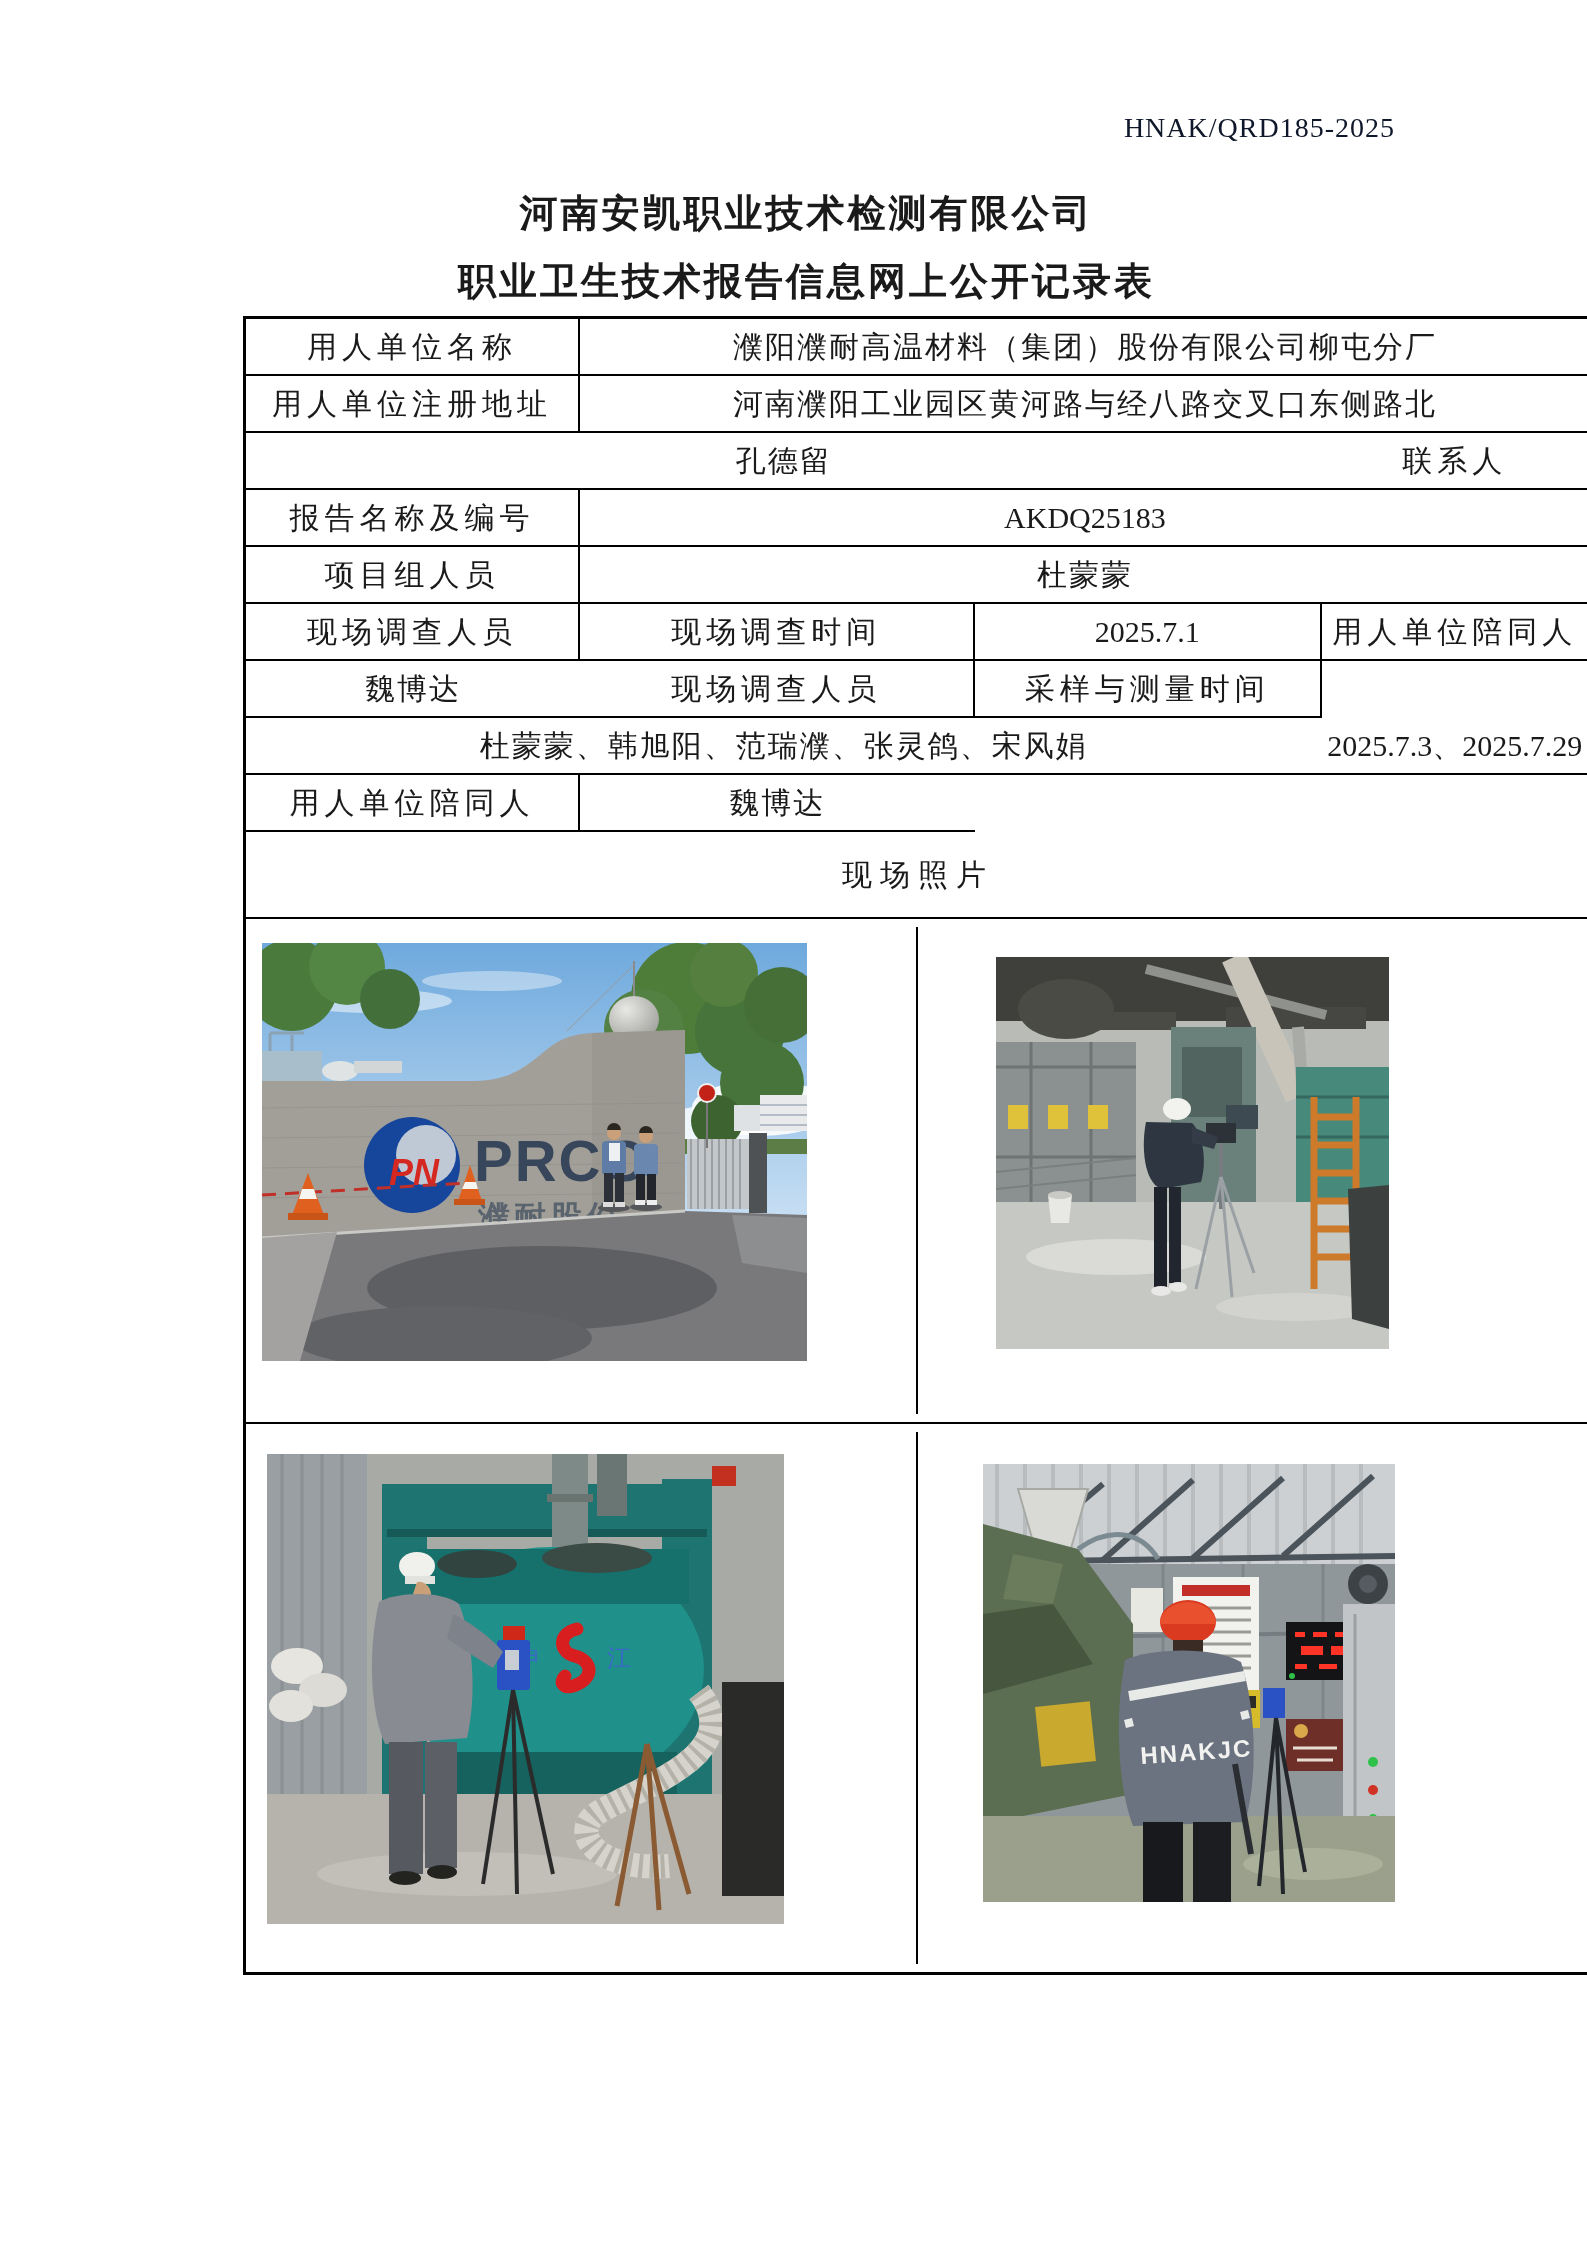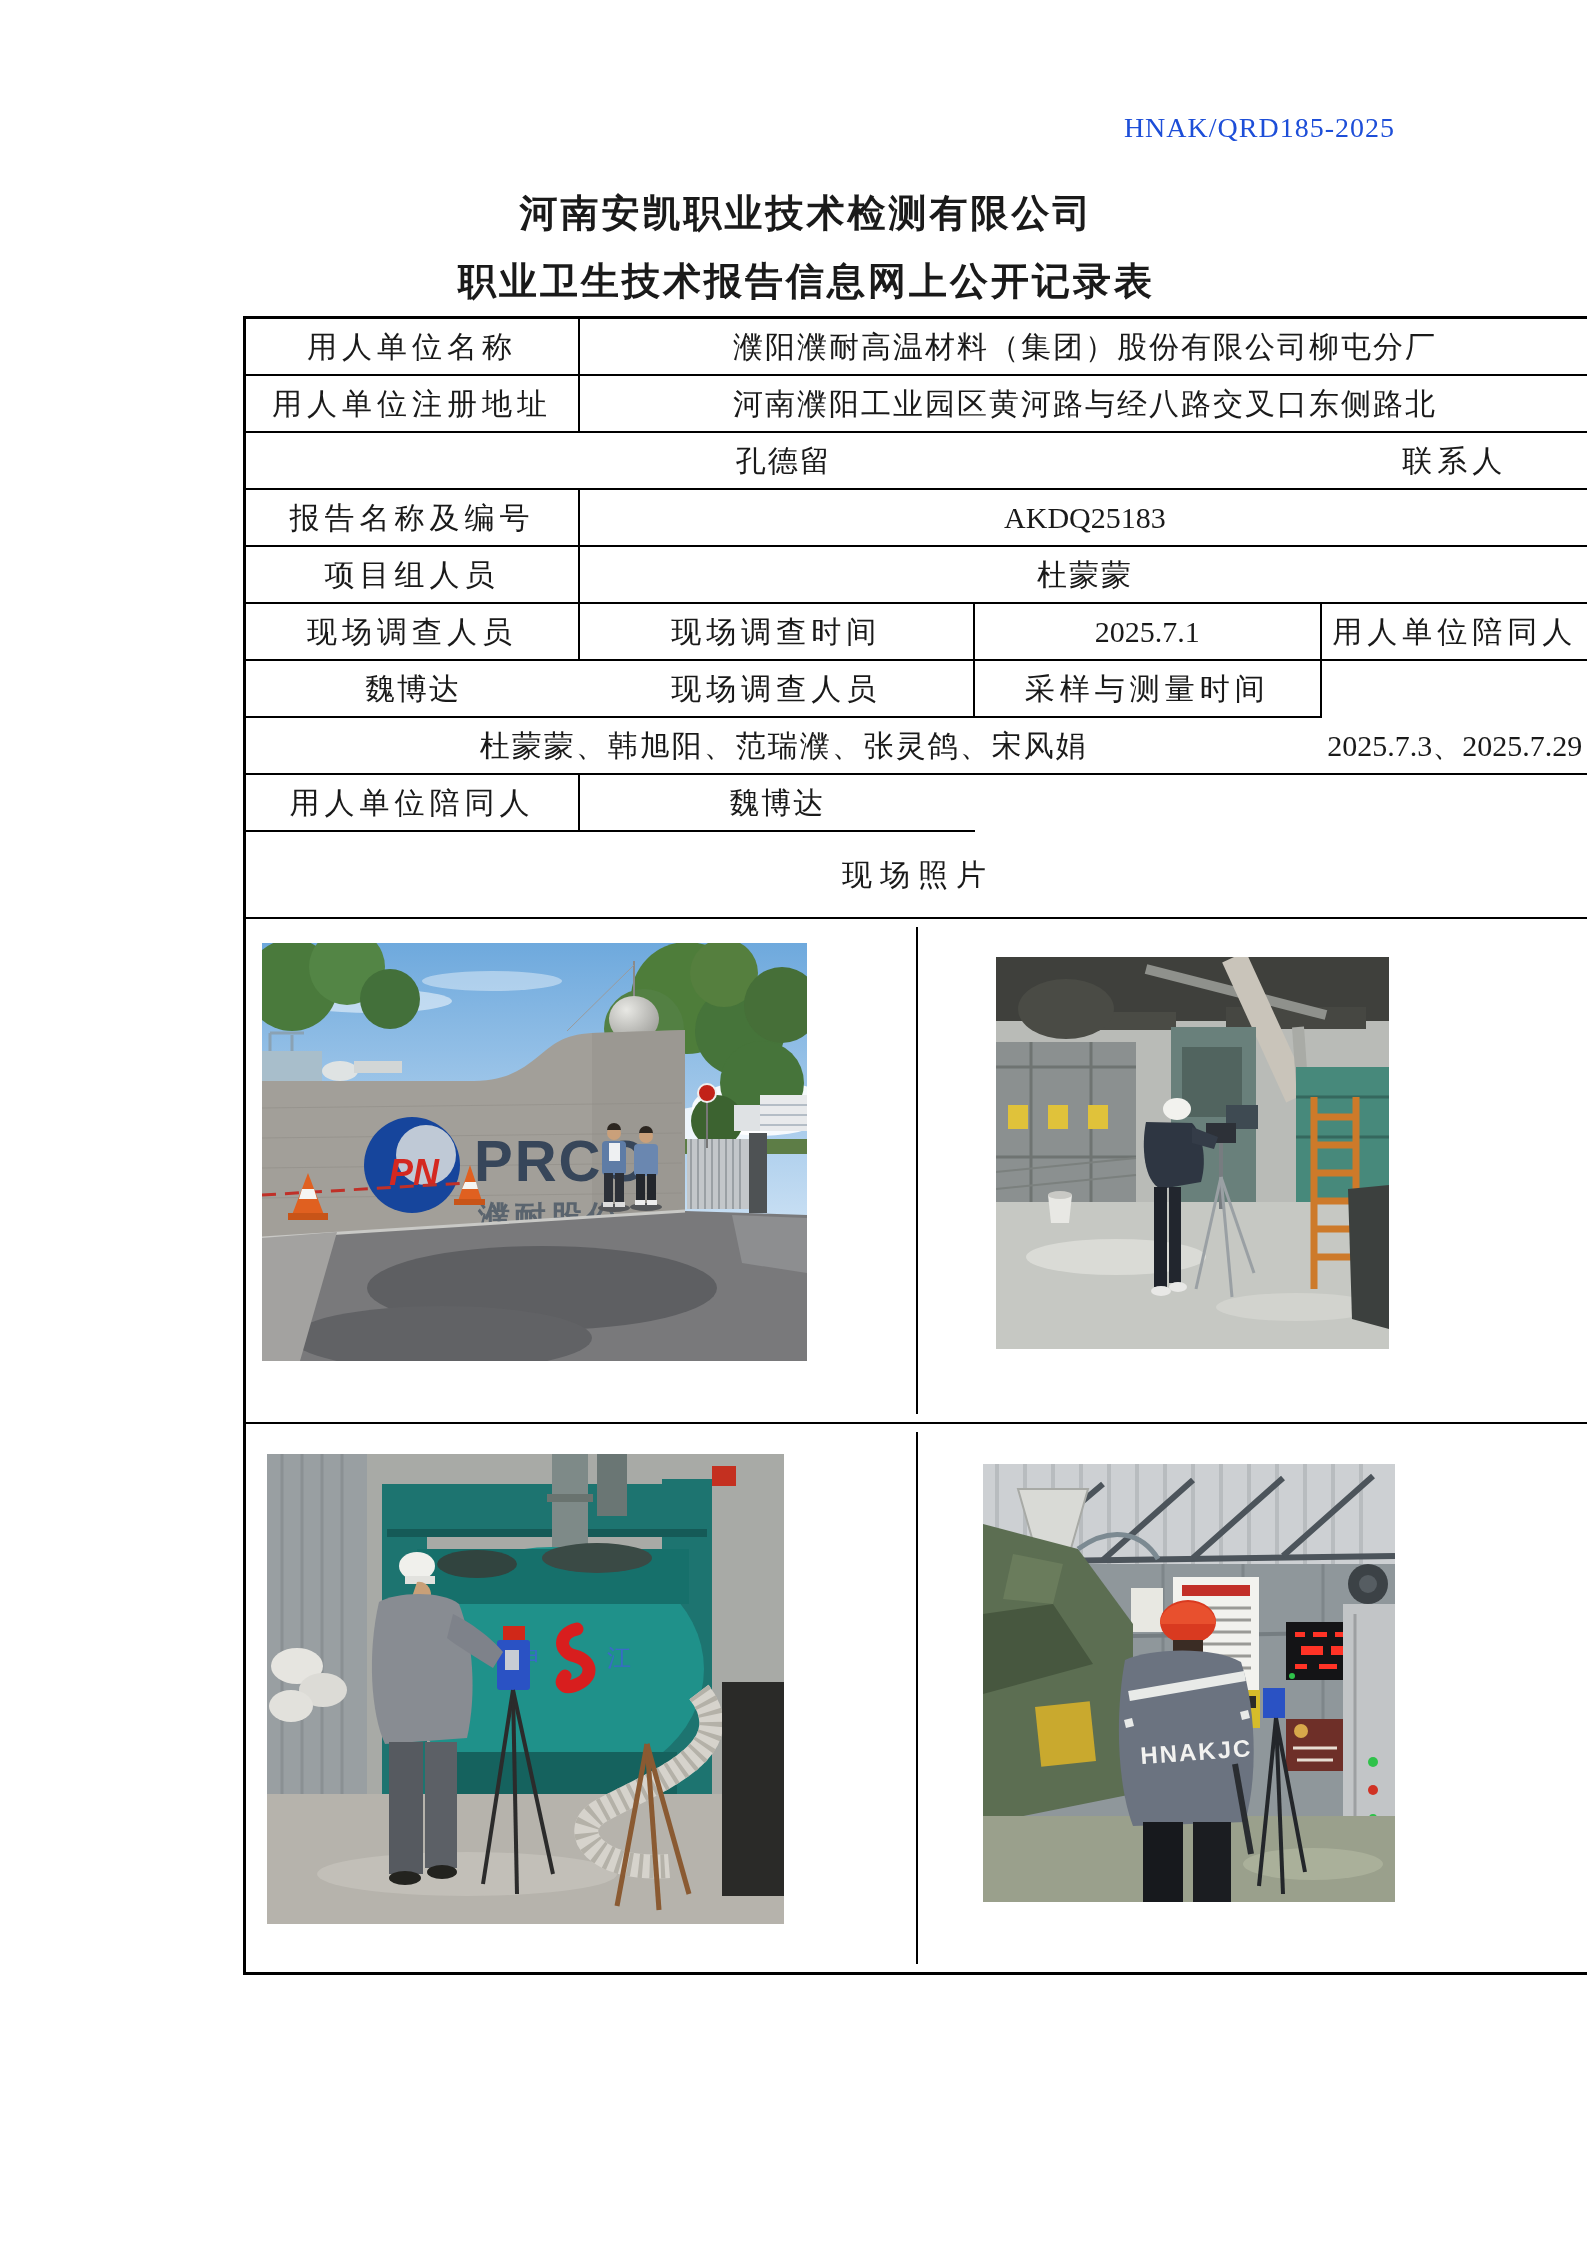--- a/index.html
+++ b/index.html
@@ -6,21 +6,21 @@
   .page{
     position:relative;
     width:1587px;height:2245px;
     background:#ffffff;
     font-family:"Liberation Serif","DejaVu Serif",serif;
     color:#1a1a1a;
     overflow:hidden;
   }
   .doc-code{
     position:absolute;top:112px;right:192px;
-    font-size:28px;letter-spacing:1px;color:#1d4ed8;margin-left:20px;
+    font-size:28px;letter-spacing:1px;color:#0f172a;margin-left:20px;
   }
   .title{
     position:absolute;left:243px;width:1127px;
     text-align:center;font-weight:700;font-size:38px;letter-spacing:3px;
   }
   .title.t1{top:188px;}
   .title.t2{top:256px;}
   .report-table{
     position:absolute;left:243px;top:316px;width:1350px;
     display:grid;

